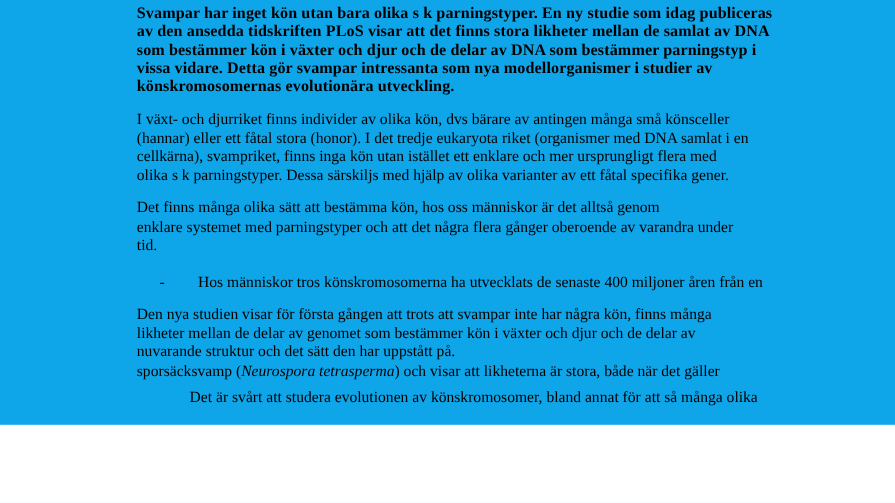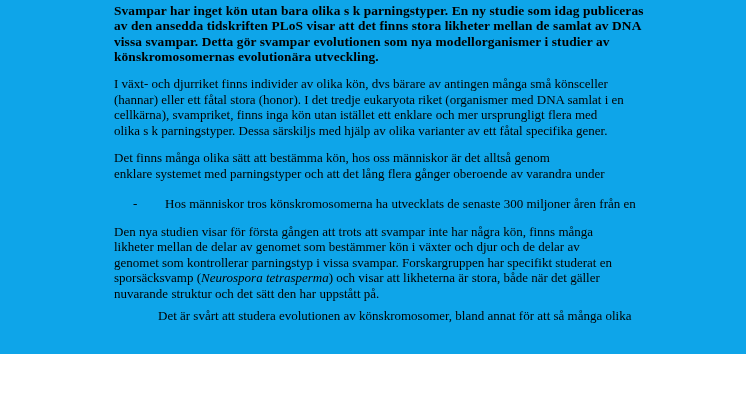--- a/index.html
+++ b/index.html
@@ -52,48 +52,49 @@
   .italic { font-style: italic; }
 </style>
 </head>
 <body>
 
 <div class="page">
 
   <section class="para lead">
     <div class="line">Svampar har inget kön utan bara olika s k parningstyper. En ny studie som idag publiceras</div>
     <div class="line">av den ansedda tidskriften PLoS visar att det finns stora likheter mellan de samlat av DNA</div>
-    <div class="line">vissa svampar. Detta gör svampar evolutionen som nya modellorganismer i studier av</div>
+    <div class="line">som bestämmer kön i växter och djur och de delar av DNA som bestämmer parningstyp i</div>
+    <div class="line">vissa vidare. Detta gör svampar intressanta som nya modellorganismer i studier av</div>
     <div class="line">könskromosomernas evolutionära utveckling.</div>
   </section>
 
   <section class="para">
     <div class="line">I växt- och djurriket finns individer av olika kön, dvs bärare av antingen många små könsceller</div>
     <div class="line">(hannar) eller ett fåtal stora (honor). I det tredje eukaryota riket (organismer med DNA samlat i en</div>
     <div class="line">cellkärna), svampriket, finns inga kön utan istället ett enklare och mer ursprungligt flera med</div>
     <div class="line">olika s k parningstyper. Dessa särskiljs med hjälp av olika varianter av ett fåtal specifika gener.</div>
   </section>
 
   <section class="para">
     <div class="line">Det finns många olika sätt att bestämma kön, hos oss människor är det alltså genom</div>
-    <div class="line">enklare systemet med parningstyper och att det lång flera gånger oberoende av varandra under</div>
+    <div class="line">enklare systemet med parningstyper och att det några flera gånger oberoende av varandra under</div>
+    <div class="line">tid.</div>
   </section>
 
   <div class="quote">
     <span class="dash line">-</span>
     <div class="quote-text">
-      <div class="line">Hos människor tros könskromosomerna ha utvecklats de senaste 300 miljoner åren från en</div>
+      <div class="line">Hos människor tros könskromosomerna ha utvecklats de senaste 400 miljoner åren från en</div>
     </div>
   </div>
 
   <section class="para">
     <div class="line">Den nya studien visar för första gången att trots att svampar inte har några kön, finns många</div>
     <div class="line">likheter mellan de delar av genomet som bestämmer kön i växter och djur och de delar av</div>
-    <div class="line">genomet som kontrollerar parningstyp i vissa svampar. Forskargruppen har specifikt studerat en</div>
+    <div class="line">nuvarande struktur och det sätt den har uppstått på.</div>
     <div class="line"><span>sporsäcksvamp (</span><span class="italic">Neurospora tetrasperma</span><span>) och visar att likheterna är stora, både när det gäller</span></div>
-    <div class="line">nuvarande struktur och det sätt den har uppstått på.</div>
   </section>
 
   <div class="partial">
     <div class="line">Det är svårt att studera evolutionen av könskromosomer, bland annat för att så många olika</div>
   </div>
 
 </div>
 
 </body></html>

